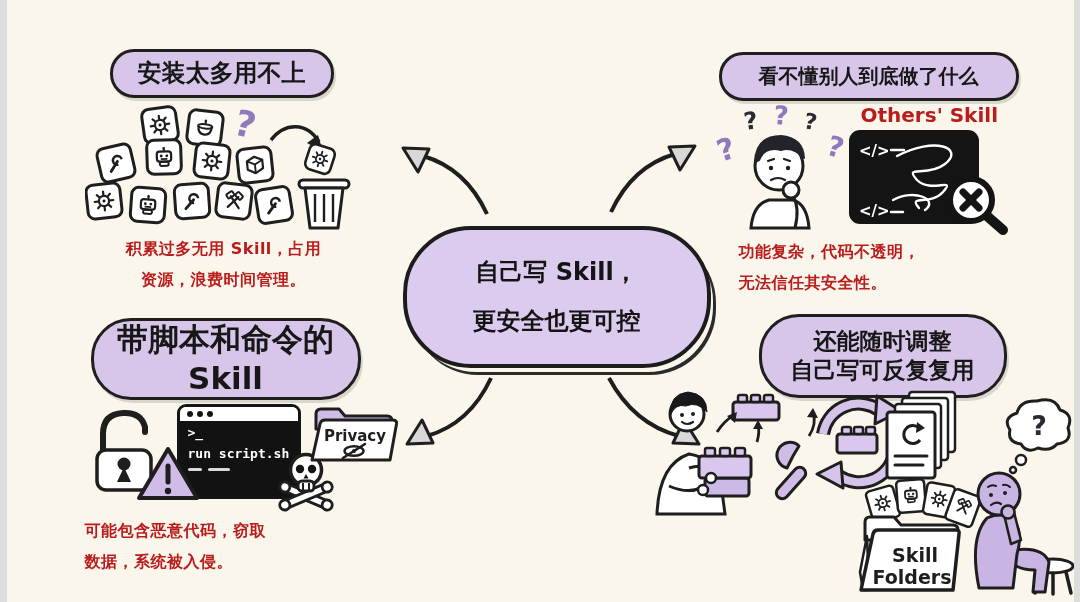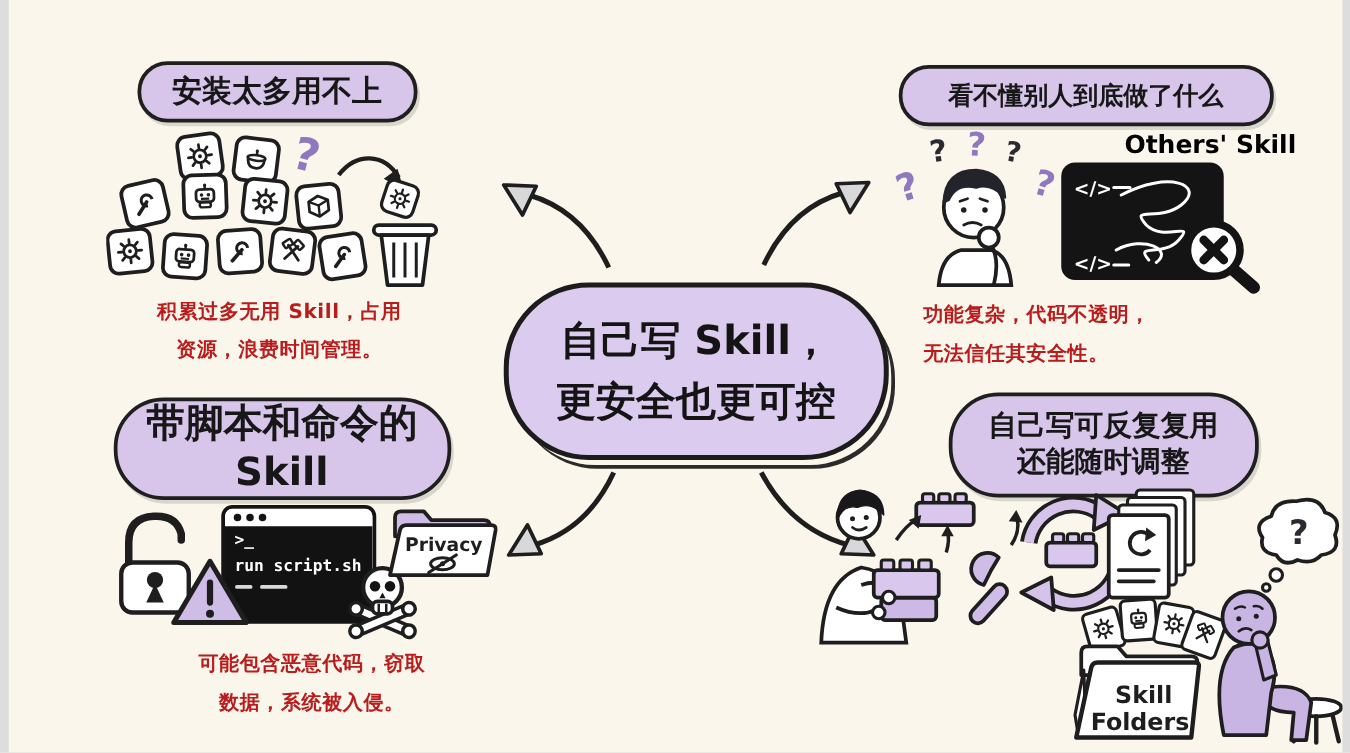--- a/index.html
+++ b/index.html
@@ -6,23 +6,23 @@
   #stage{position:relative;width:1067px;height:602px;background:#FAF6EB;overflow:hidden;
          font-family:"DejaVu Sans","Liberation Sans",sans-serif;color:#1e1e1e;margin:0 auto;}
   .abs{position:absolute;}
   .pill{position:absolute;display:flex;flex-direction:column;align-items:center;justify-content:center;
         background:#D7C5EA;border:3.5px solid #1f1f1f;border-radius:40px;font-weight:800;color:#171717;
         text-align:center;line-height:1.26;box-shadow:2px 3px 0 rgba(31,31,31,0.15);}
   .caption{position:absolute;font-weight:800;color:#b91c1c;font-size:16px;line-height:31px;letter-spacing:.5px;}
   .caption.ctr{text-align:center;}
   .bubble{position:absolute;left:396px;top:226px;width:300px;height:134px;background:#DBCBEE;
           border:4px solid #1c1c1c;border-radius:68px;display:flex;flex-direction:column;align-items:center;
-          justify-content:center;font-size:32px;font-weight:800;line-height:49px;color:#141414;
+          justify-content:center;font-size:24px;font-weight:800;line-height:49px;color:#141414;
           box-shadow:5px 7px 0 -3px #FAF6EB,7px 9px 0 -2px #2b2b2b;}
-  .others-title{position:absolute;left:854px;top:103px;font-size:20px;font-weight:800;color:#000000;margin-left:39px;}
+  .others-title{position:absolute;left:854px;top:103px;font-size:20px;font-weight:800;color:#b91c1c;}
   .terminal{position:absolute;left:170px;top:404px;width:124px;height:95px;border:3px solid #141414;
             border-radius:9px;background:#fff;overflow:hidden;box-sizing:border-box;}
   .terminal-header{height:14px;display:flex;align-items:center;gap:4px;padding:0 7px;background:#fff;}
   .dot{width:6px;height:6px;border-radius:50%;background:#141414;}
   .terminal-body{background:#121212;height:calc(100% - 14px);padding:4px 8px;color:#fff;
                  font-family:"DejaVu Sans Mono","Liberation Mono",monospace;}
   .t-prompt{font-size:13px;font-weight:bold;}
   .t-cmd{font-size:13px;font-weight:bold;margin-top:6px;white-space:nowrap;}
   .t-dashes{display:flex;gap:6px;margin-top:7px;}
   .t-dash{height:3px;background:#d9d9d9;border-radius:2px;}
@@ -284,28 +284,28 @@
     <path d="M8 20 q0-5 5-5 h18 l6 7 h42 q5 0 5 5 v8 H8 Z" fill="#CFBDE8" stroke="#1e1e1e" stroke-width="3" stroke-linejoin="round"></path>
     <path d="M4 66 L12 30 q1-4 5-4 h68 q4 0 3.5 4 L82 66 Z" fill="#fff" stroke="#1e1e1e" stroke-width="3" stroke-linejoin="round"></path>
     <text x="47" y="47" font-size="15" font-weight="bold" fill="#1e1e1e" text-anchor="middle">Privacy</text>
     <g>
       <ellipse cx="46" cy="57" rx="9.5" ry="4.8" fill="none" stroke="#1e1e1e" stroke-width="2.4"></ellipse>
       <circle cx="46" cy="57" r="2" fill="#1e1e1e"></circle>
       <line x1="35" y1="64" x2="57" y2="50" stroke="#1e1e1e" stroke-width="2.6" stroke-linecap="round"></line>
     </g>
   </svg>
 
-  <div class="caption" style="left:78px;top:515px;width:330px;text-align:center;">
+  <div class="caption" style="left:78px;top:515px;width:330px;">
     <div>可能包含恶意代码，窃取</div>
     <div>数据，系统被入侵。</div>
   </div>
 
   <div class="pill" style="left:752px;top:314px;width:242px;height:78px;font-size:23px;">
+    <div>还能随时调整</div>
     <div>自己写可反复复用</div>
-    <div>还能随时调整</div>
   </div>
 
   <svg class="abs" style="left:634px;top:384px;" width="190" height="132" viewBox="0 0 190 132">
     <path d="M16 130 Q18 80 48 70 Q74 74 80 100 L84 130 Z" fill="#fff" stroke="#1e1e1e" stroke-width="3"></path>
     <circle cx="46" cy="30" r="17" fill="#fff" stroke="#1e1e1e" stroke-width="3"></circle>
     <path d="M29 32 Q28 10 47 8 Q66 10 66 28 Q56 17 45 22 Q34 19 29 32 Z" fill="#18181c" stroke="#18181c" stroke-linejoin="round"></path>
     <circle cx="41" cy="31" r="2" fill="#1e1e1e"></circle>
       <circle cx="52" cy="30" r="2" fill="#1e1e1e"></circle>
     <path d="M41 38 Q46 42 52 38" stroke="#1e1e1e" stroke-width="2.2" fill="none" stroke-linecap="round"></path>
     <path d="M48 84 Q66 78 72 92" stroke="#1e1e1e" stroke-width="3" fill="none"></path>

